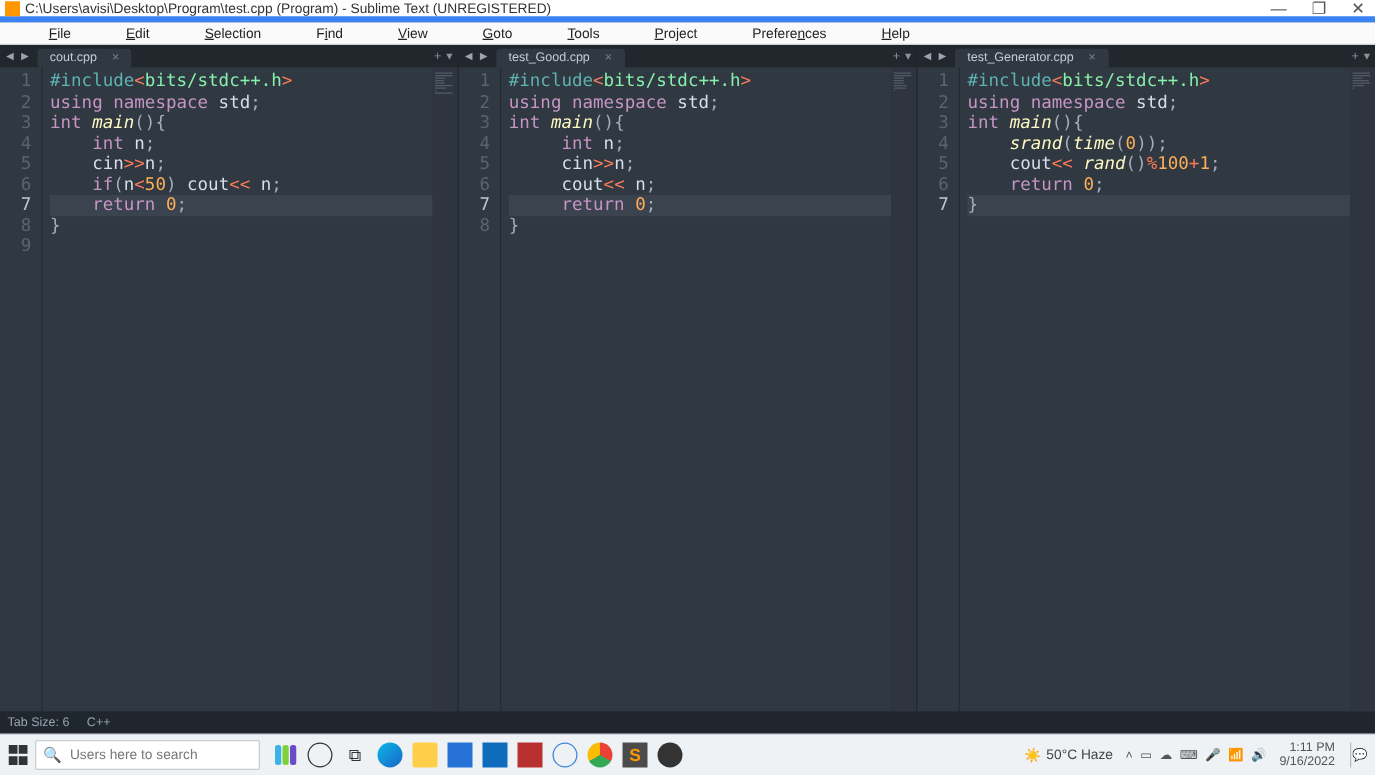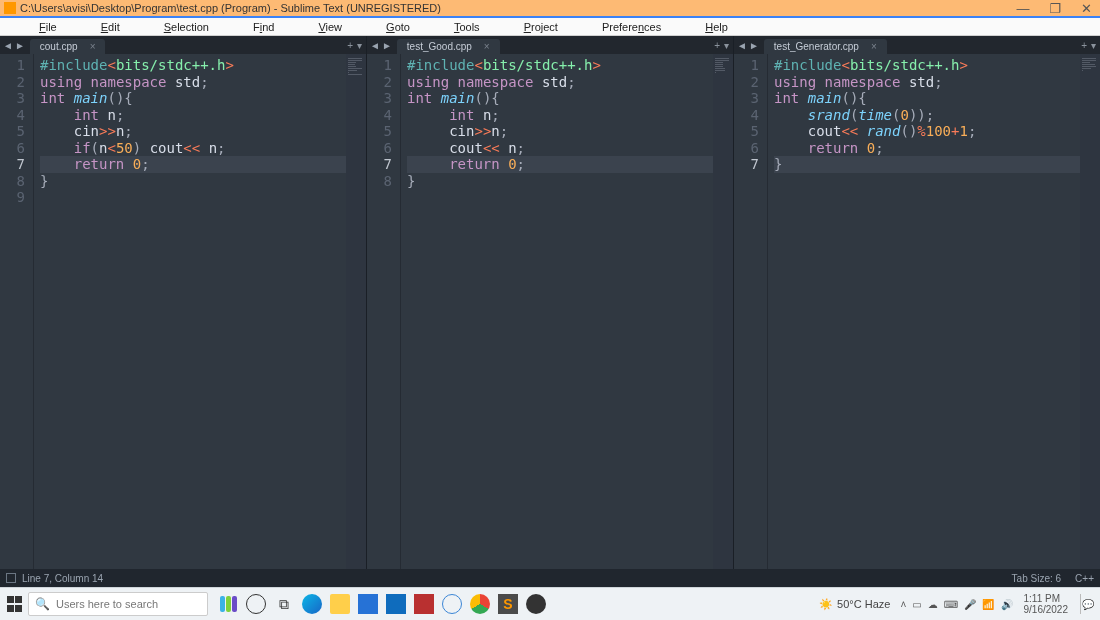--- a/index.html
+++ b/index.html
@@ -8,27 +8,27 @@
   height: 620px;
   font-family: "Segoe UI", sans-serif;
   font-size: 12px;
   background: #303841;
   overflow: hidden;
   display: flex;
   flex-direction: column;
 }
 .titlebar {
   height: 18px;
-  background: #fdba74;
+  background: #ffffff;
   display: flex;
   align-items: center;
   padding: 0 4px;
   font-size: 11px;
   color: #333;
-  border-bottom: 2px solid #3b82f6;
+  border-bottom: 5px solid #3b82f6;
 }
 .titlebar .app-icon {
   width: 12px; height: 12px;
   background: #ff9800;
   margin-right: 4px;
 }
 .titlebar .title { flex: 1; }
 .titlebar .win-controls { display: flex; gap: 12px; color: #555; font-size: 13px; }
 .titlebar .win-controls span { cursor: pointer; padding: 0 4px;}
 .menubar {
@@ -128,21 +128,21 @@
   position: relative;
 }
 .minimap .mm { position: absolute; top: 4px; left: 2px; width: 14px; opacity: 0.3; }
 .minimap .mm div { height: 1px; margin-bottom: 1px; background: #aab1bd; }
 
 
 .kw   { color: #c695c6; }
 .inc  { color: #5fb3b3; }    
 .str  { color: #86efac; }    
 .num  { color: #f9ae58; }    
-.fnit { color: #7dd3fc; font-style: italic; }
+.fnit { color: #fef9c3; font-style: italic; }
 .type { color: #c695c6; }
 .id   { color: #d8dee9; }    
 .op   { color: #f97b58; }    
 .punc { color: #a6acb9; }
 
 .statusbar {
   height: 18px;
   background: #20262e;
   color: #9aa4b0;
   display: flex;
@@ -176,21 +176,21 @@
   color: #777;
   gap: 6px;
   margin-left: 2px;
 }
 .taskbar .search .mag { font-size: 12px; }
 .taskbar .tb-icons { display: flex; gap: 8px; margin-left: 10px; align-items:center;}
 .taskbar .tb-icons .ti { width: 20px; height: 20px; display:flex; align-items:center; justify-content:center; font-size:14px; cursor:pointer;}
 .taskbar .tb-fill { flex: 1; }
 .taskbar .weather { display:flex; align-items:center; gap:4px; font-size:11px; color:#444;}
 .taskbar .tray { display:flex; align-items:center; gap:6px; margin-left:10px; font-size:10px; color:#555;}
-.taskbar .tray .clock { text-align:left; line-height:11px; font-size:10px; margin-left:4px;}
+.taskbar .tray .clock { text-align:right; line-height:11px; font-size:10px; margin-left:4px;}
 .taskbar .tray .chev { font-size:10px; }
 .notif { width:16px; height:20px; border-left:1px solid #bbb; margin-left:6px; display:flex;align-items:center;justify-content:center;}
 
 .ti.circle{border:1.5px solid #333;border-radius:50%;width:16px;height:16px;}
 .ti.edge{background:linear-gradient(135deg,#0cb6e6,#1766c7);border-radius:50%;width:18px;height:18px;}
 .ti.fold{background:#ffcf4a;width:18px;height:14px;border-radius:2px;}
 .ti.store{background:#2672d6;width:16px;height:16px;}
 .ti.mail{background:#0f6cbd;width:18px;height:14px;}
 .ti.red{background:#b93030;width:18px;height:18px;}
 .ti.clockc{border:1.5px solid #3b86d6;border-radius:50%;width:16px;height:16px;position:relative;}
@@ -353,24 +353,20 @@
             <div style="width: 9.1px;"></div>
             <div style="width: 0.7px;"></div>
           </div>
         </div>
     </div>
   </div>
 
 </div>
 
 <div class="statusbar">
-  <div class="sb-left">
-    <div class="sb-ico"></div>
-    <span>Line 7, Column 14</span>
-  </div>
   <div class="sb-right">
     <span>Tab Size: 6</span>
     <span>C++</span>
   </div>
 </div>
 
 <div class="taskbar">
   <div class="start">
       <div></div>
       <div></div>

